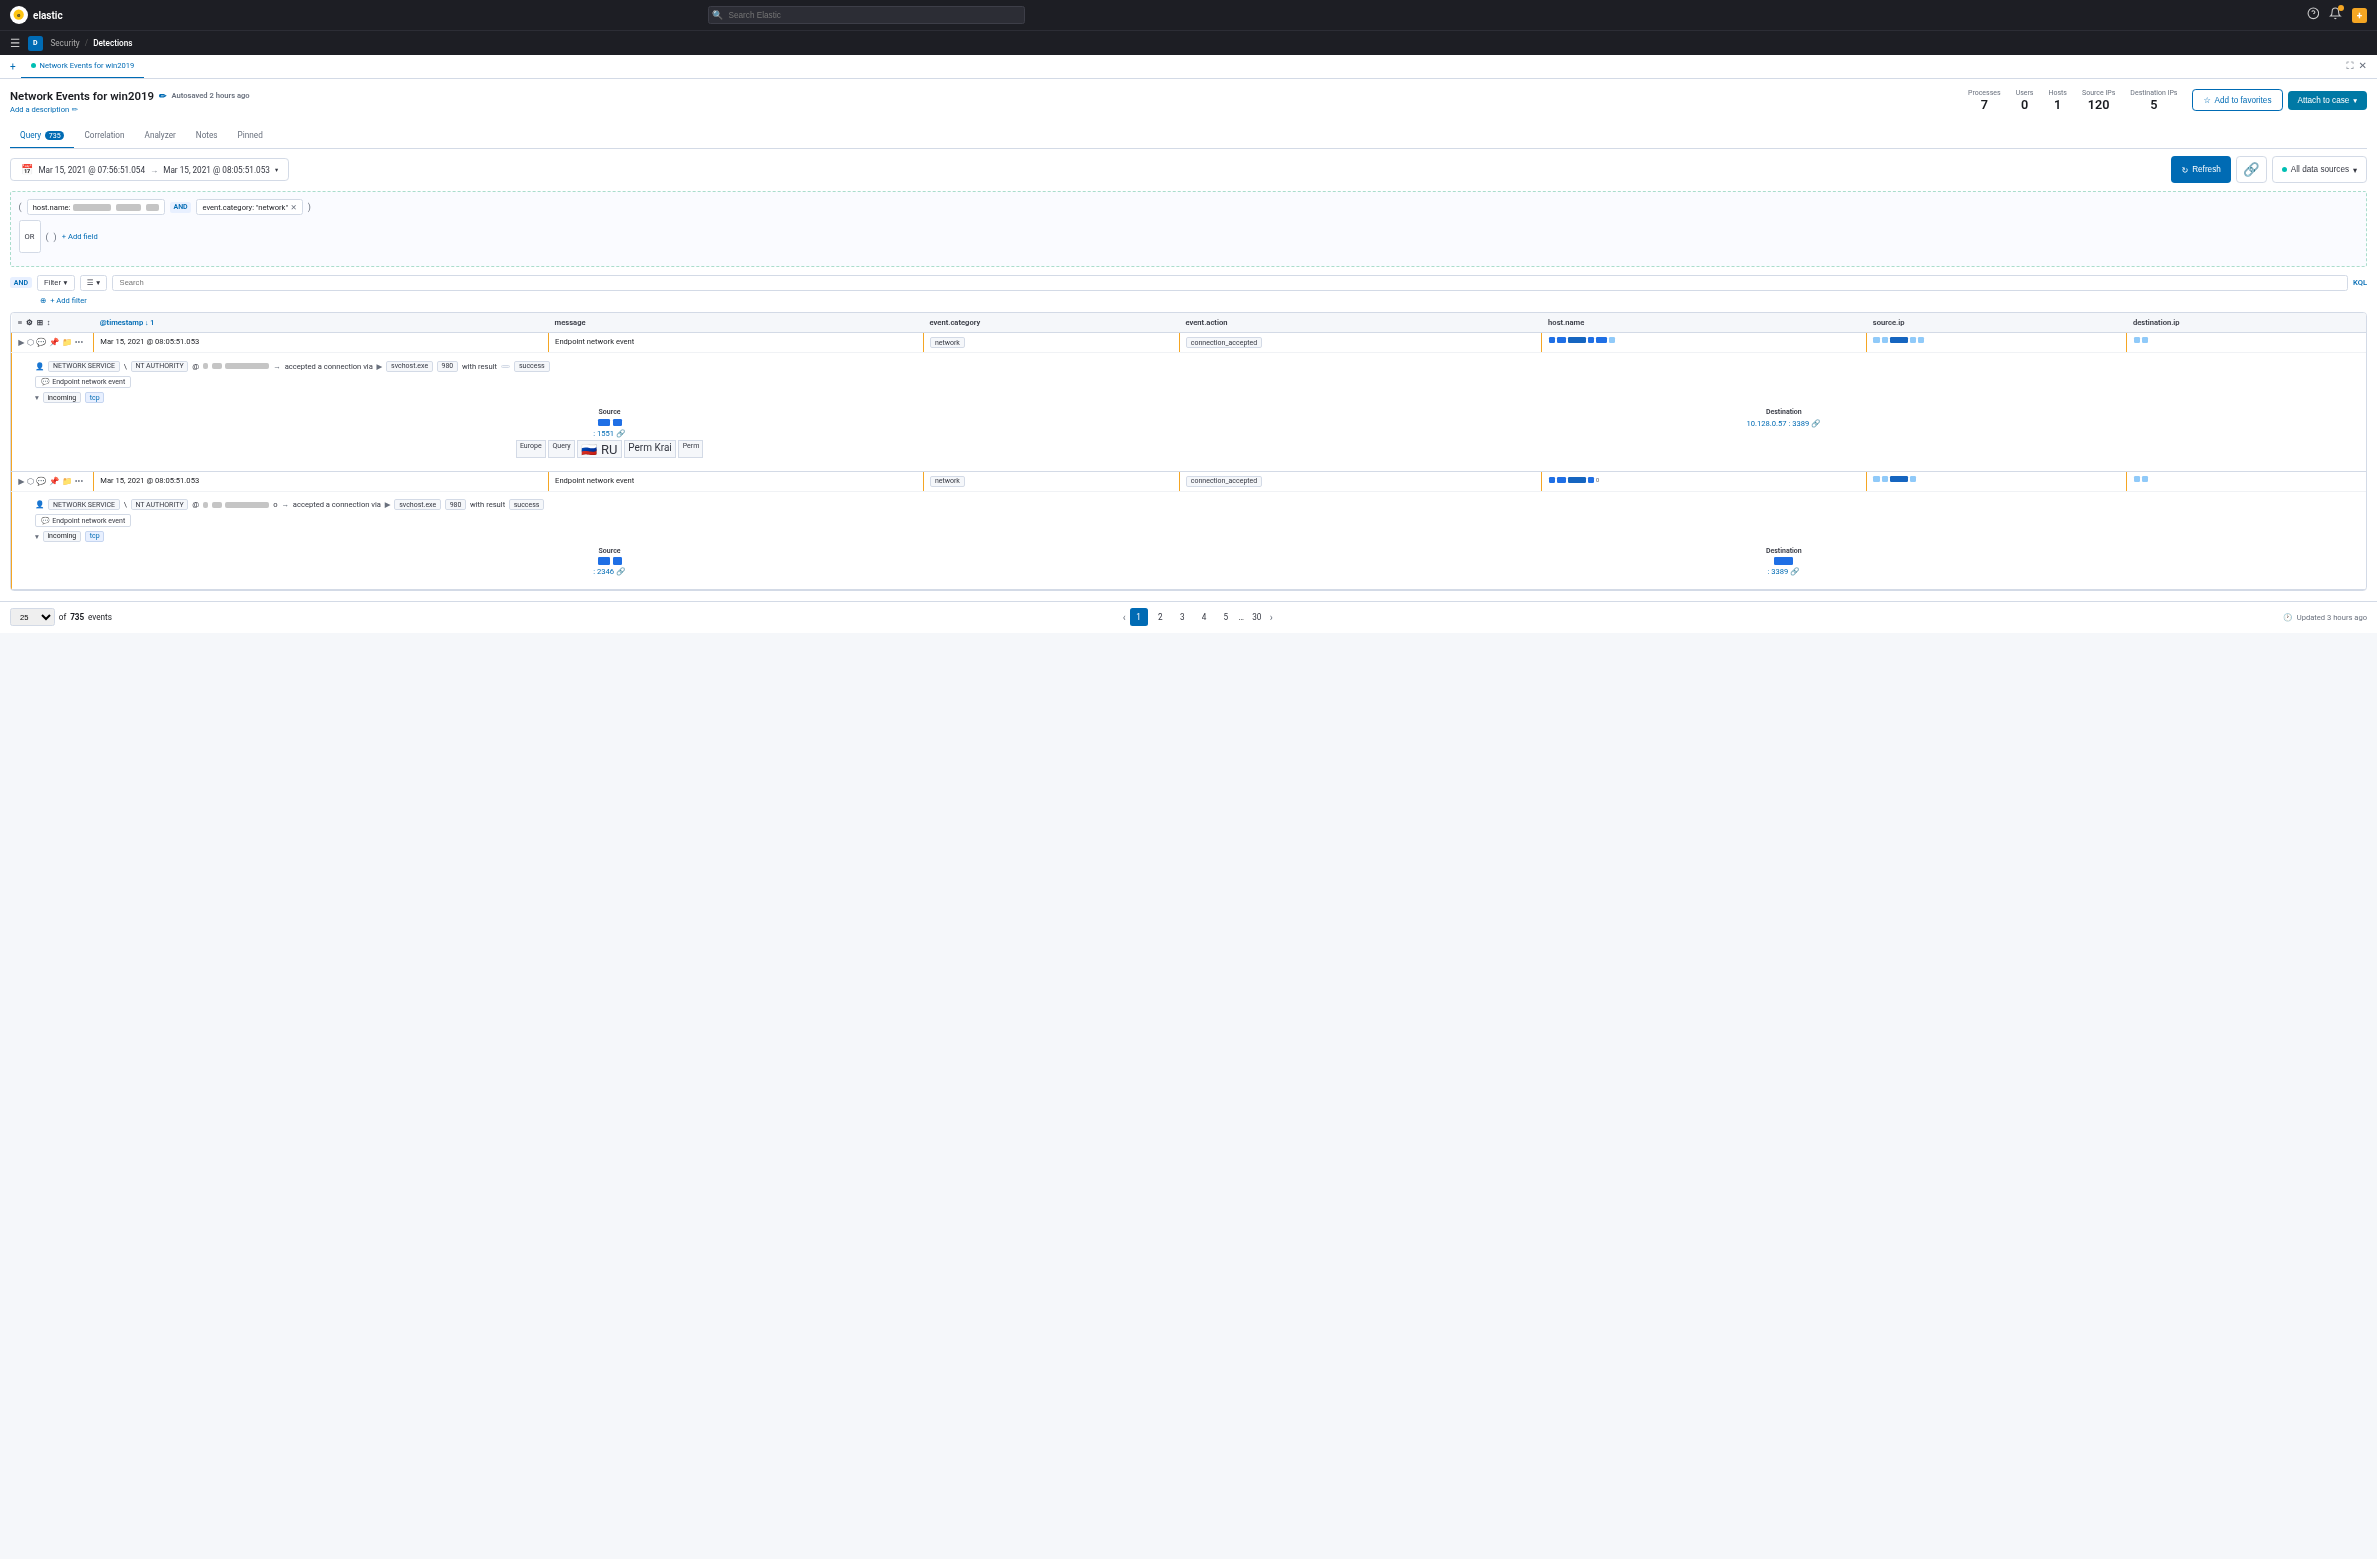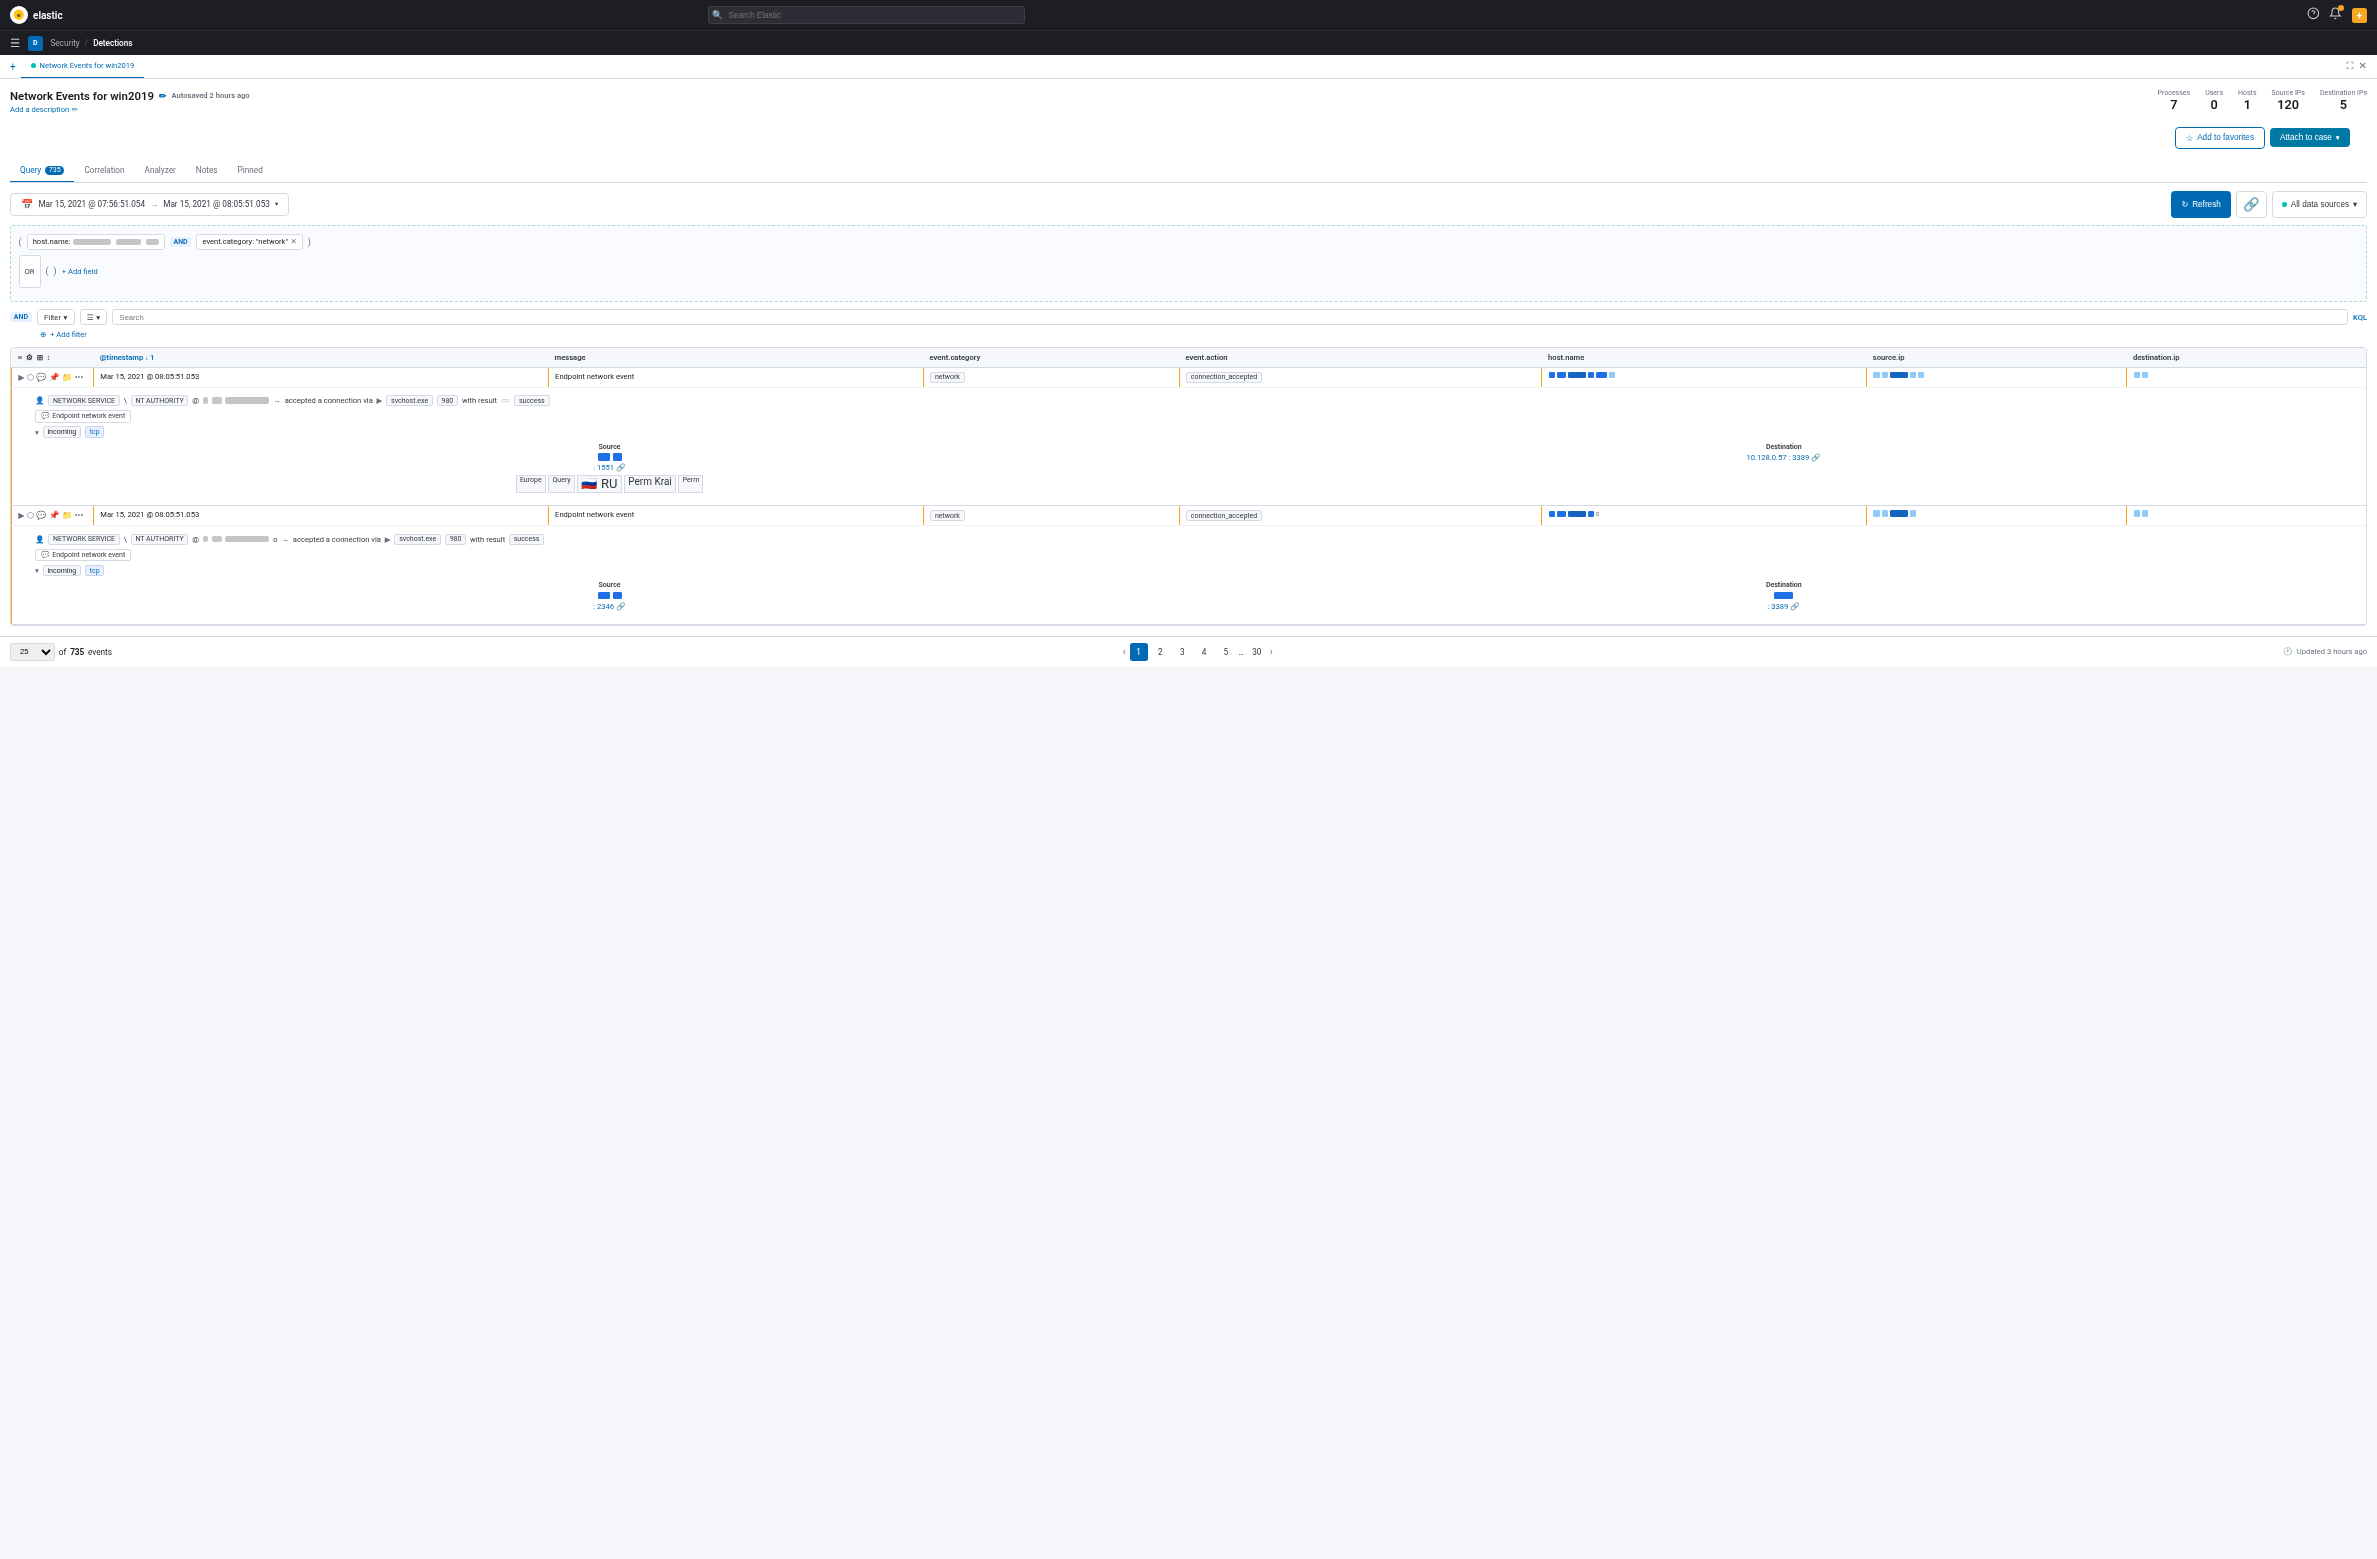--- a/index.html
+++ b/index.html
@@ -202,21 +202,21 @@
         <div class="timeline-title">
           <span style="font-size:11.4px; font-weight:600;">Network Events for win2019</span>
           <span class="edit-icon">✏</span>
           <span class="autosaved">Autosaved 2 hours ago</span>
         </div>
         <div class="add-description">
           <span>Add a description</span>
           <span>✏</span>
         </div>
       </div>
-      <div style="display:flex; align-items:center; gap:15px;flex-direction:column;">
+      <div style="display:flex; align-items:center; gap:15px;">
         <div class="stats-section">
           <div class="stat-item">
             <div class="stat-label">Processes</div>
             <div class="stat-value">7</div>
           </div>
           <div class="stat-item">
             <div class="stat-label">Users</div>
             <div class="stat-value">0</div>
           </div>
           <div class="stat-item">

